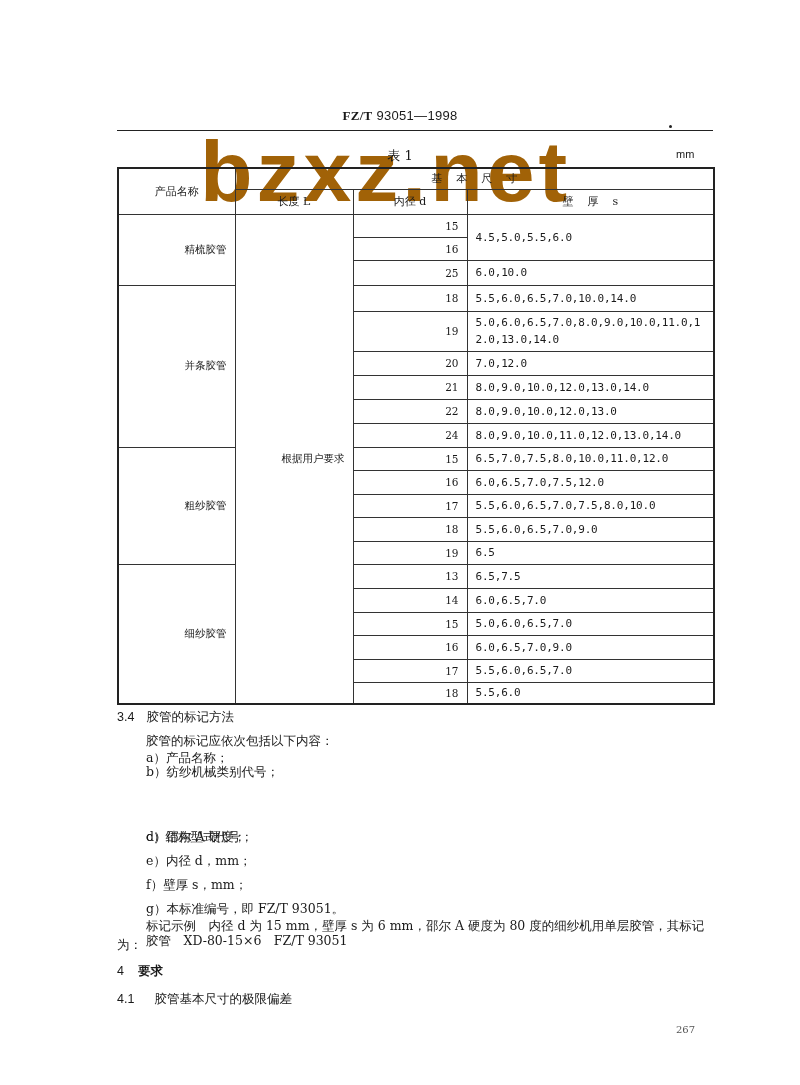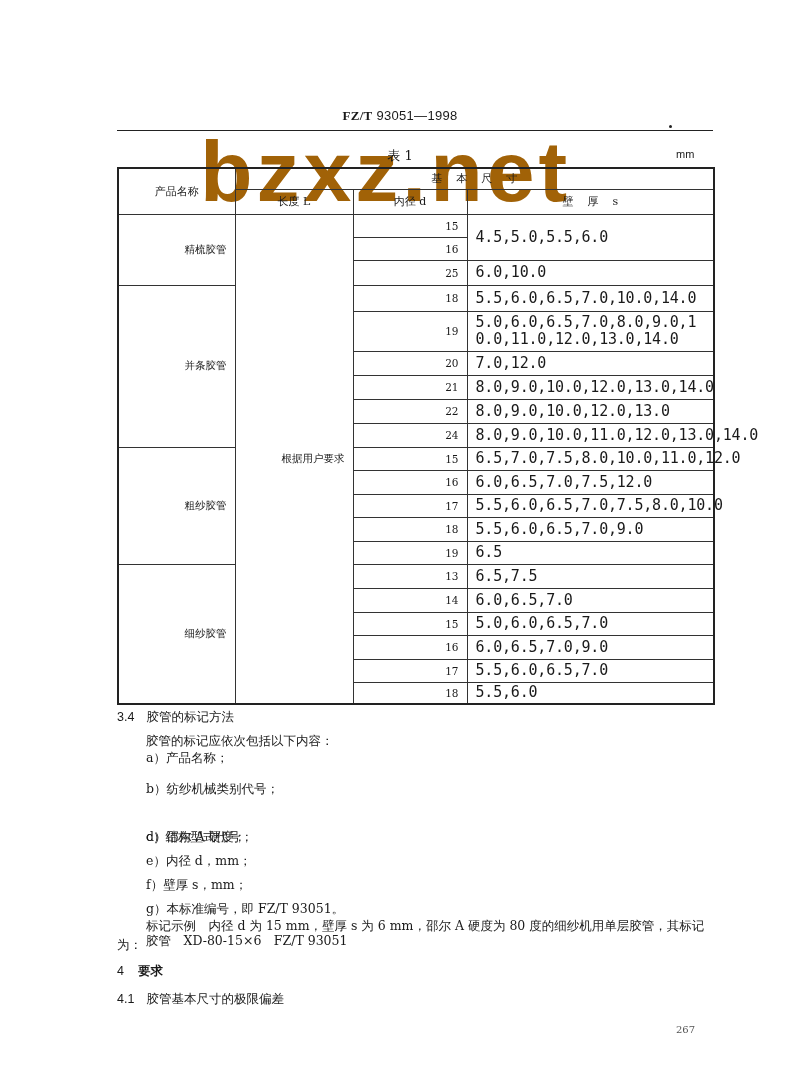--- a/index.html
+++ b/index.html
@@ -23,21 +23,21 @@
 
   table.spec {
     position: absolute; left: 117px; top: 167px; width: 596px; border-collapse: collapse;
     font-size: 10.5px; z-index: 2; table-layout: fixed;
   }
   table.spec td, table.spec th {
     border: 1px solid #333; padding: 0 8px; font-weight: normal; vertical-align: middle;
   }
   table.spec th { text-align: center; font-size: 11px; }
   table.spec td.c { text-align: right; }
-  table.spec td.s { text-align: left; font-family: "DejaVu Sans Mono", "Liberation Mono", monospace; font-size: 15px; letter-spacing: -0.2px; line-height: 17px; }
+  table.spec td.s { text-align: left; font-family: "DejaVu Sans Mono", "Liberation Mono", monospace; font-size: 11px; letter-spacing: -0.2px; line-height: 17px; }
   table.spec { border: 2px solid #222; }
 
   .body-text { font-size: 12.5px; line-height: 1; z-index: 2; }
   .sec { font-family: "Liberation Sans", sans-serif; }
   .page-num { left: 676px; top: 1024px; font-size: 10px; color: #555; text-align: right; }
   .dot { left: 669px; top: 125px; width: 3px; height: 3px; background: #222; border-radius: 50%; }
 </style>
 </head>
 <body>
 
@@ -160,32 +160,32 @@
   </tr>
 </tbody>
   </table>
 
 <div class="abs body-text" style="left:117px; top:711px;">
   <span class="sec">3.4</span>
   <span style="margin-left:8px">胶管的标记方法</span>
 </div>
 <div class="abs body-text" style="left:146px; top:735px;">胶管的标记应依次包括以下内容：</div>
 <div class="abs body-text" style="left:146px; top:740px;margin-top:12px;">a）产品名称；</div>
-<div class="abs body-text" style="left:146px; top:783px;">b）纺纱机械类别代号；</div>
+<div class="abs body-text" style="left:146px; top:766px;">b）纺纱机械类别代号；</div>
 <div class="abs body-text" style="left:146px; top:807px;margin-top:24px;">c）结构型式代号；</div>
 <div class="abs body-text" style="left:146px; top:831px;">d）邵尔 A 硬度；</div>
 <div class="abs body-text" style="left:146px; top:855px;">e）内径 d，mm；</div>
 <div class="abs body-text" style="left:146px; top:879px;">f）壁厚 s，mm；</div>
 <div class="abs body-text" style="left:146px; top:903px;">g）本标准编号，即 FZ/T 93051。</div>
 <div class="abs body-text" style="left:146px; top:920px; white-space:pre;">标记示例　内径 d 为 15 mm，壁厚 s 为 6 mm，邵尔 A 硬度为 80 度的细纱机用单层胶管，其标记</div>
 <div class="abs body-text" style="left:117px; top:939px;">为：</div>
 <div class="abs body-text" style="left:146px; top:935px; white-space:pre;">胶管　XD-80-15×6　FZ/T 93051</div>
 
 <div class="abs body-text" style="left:117px; top:965px;">
   <span class="sec">4</span>
   <span style="margin-left:10px; font-weight:bold;">要求</span>
 </div>
 <div class="abs body-text" style="left:117px; top:993px;">
   <span class="sec">4.1</span>
-  <span style="margin-left:8px">胶管基本尺寸的极限偏差</span>
+  <span style="margin-left:16px">胶管基本尺寸的极限偏差</span>
 </div>
 
 <div class="abs page-num">267</div>
 
 </body></html>

